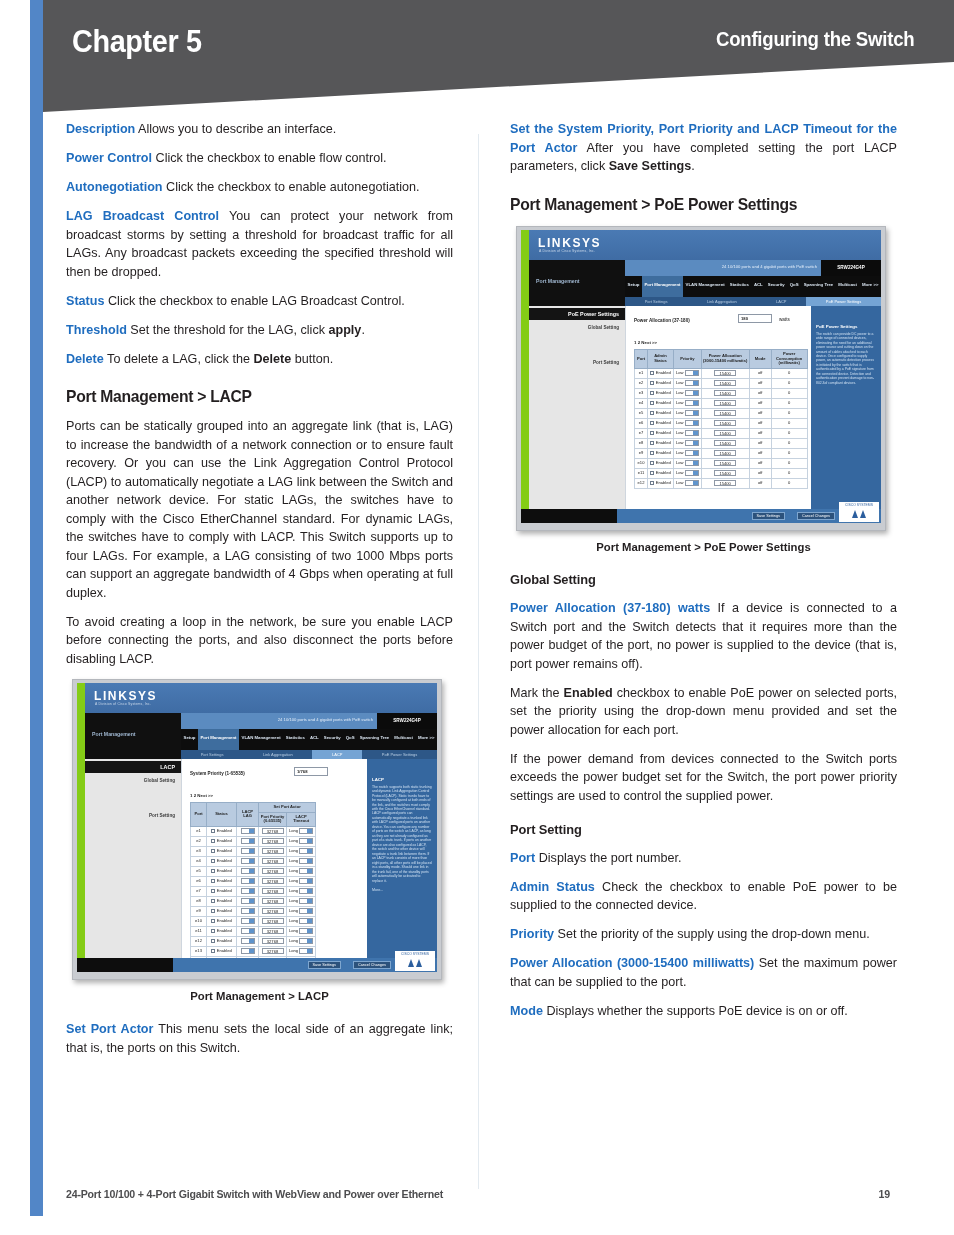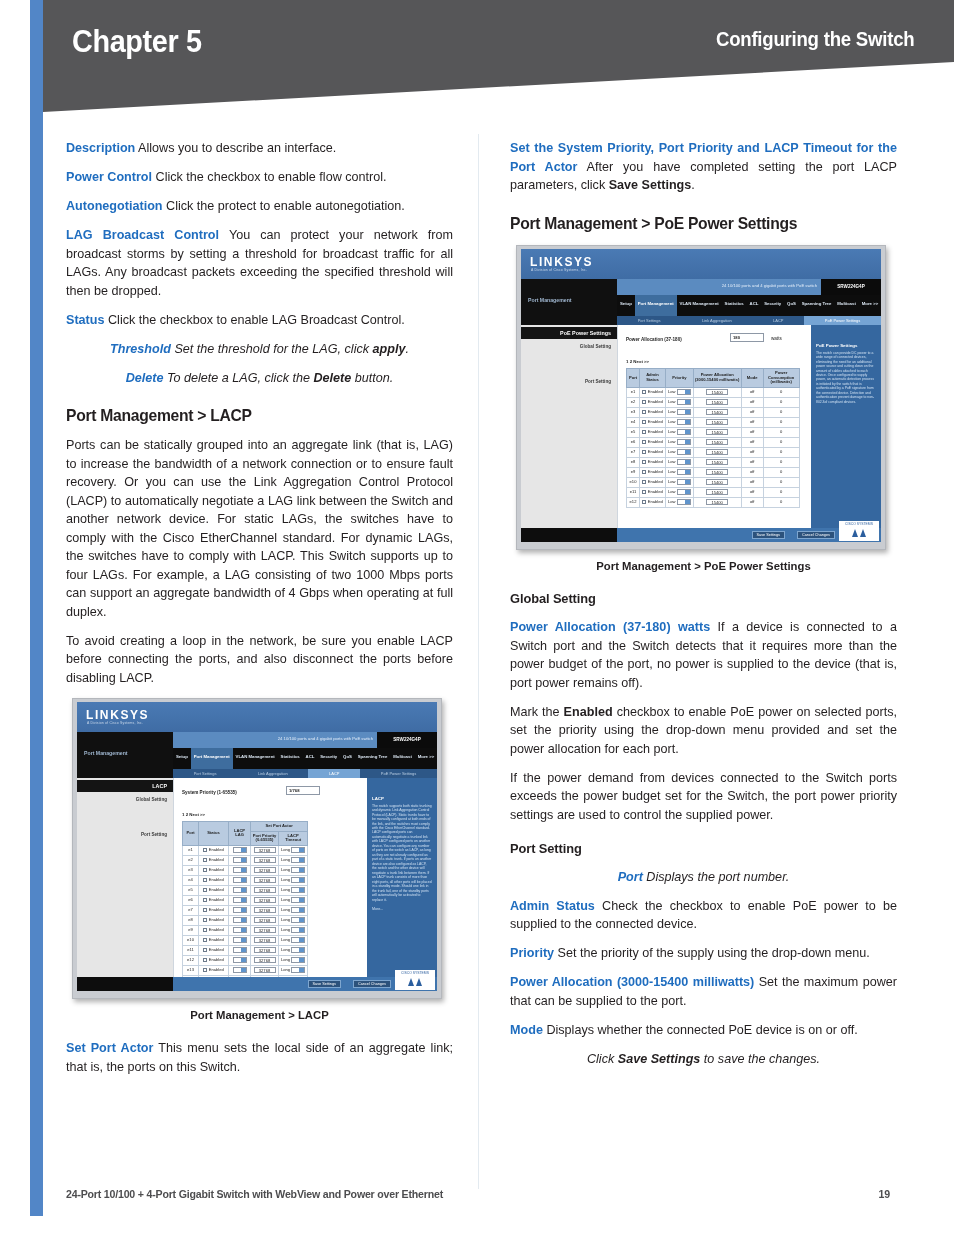--- a/index.html
+++ b/index.html
@@ -52,21 +52,21 @@
     font-weight: bold;
     color: #ffffff;
     letter-spacing: -0.25px;
     transform: scaleX(0.93);
     transform-origin: right top;
   }
 
   
   .col {
     position: absolute;
-    top: 139px;
+    top: 120px;
     width: 387px;
     font-size: 12.6px;
     line-height: 1.47;
     color: #231f20;
   }
   .col.left  { left: 66px; }
   .col.right { left: 510px; }
 
   .col-divider {
     position: absolute;
@@ -74,21 +74,21 @@
     width: 1px; height: 1055px;
     background: #e3eaf0;
   }
 
   p {
     margin: 0 0 10.5px 0;
     text-align: justify;
     -webkit-hyphens: none;
     hyphens: none;
   }
-  p.nojust { text-align: center; font-style: italic; }
+  p.nojust { text-align: left; }
   .term {
     color: #1f6dbf;
     font-weight: bold;
   }
   b, strong { font-weight: bold; color: #231f20; }
 
   h2.sec {
     margin: 16px 0 9px 0;
     font-size: 16.5px;
     font-weight: bold;
@@ -127,20 +127,21 @@
   }
   .shot.lacp { height: 301px; margin-left: 6px; }
   .shot.poe  { height: 305px; margin-left: 6px; }
 
   
   .shot-inner {
     position: absolute;
     left: 4px; top: 3px; right: 4px; bottom: 7px;
     background: #84cc16;
     overflow: hidden;
+    padding-left: 8px;
   }
   .brand-bar {
     position: relative;
     height: 30px;
     background: linear-gradient(#4a7ab4, #3f6ca4);
   }
   .brand-logo {
     position: absolute;
     left: 9px; top: 5px;
     color: #ffffff;
@@ -382,21 +383,21 @@
   <div class="chapter-subject">Configuring the Switch</div>
 
   <div class="col-divider"></div>
 
   <div class="col left">
 
     <p><span class="term">Description</span><span>  Allows you to describe an interface.</span></p>
 
     <p><span class="term">Power Control</span><span>  Click the checkbox to enable flow control.</span></p>
 
-    <p><span class="term">Autonegotiation</span><span> Click the protect to enable autonegotiation.</span></p>
+    <p><span class="term">Autonegotiation</span><span> Click the checkbox to enable autonegotiation.</span></p>
 
     <p><span class="term">LAG Broadcast Control</span><span>  You can protect your network from broadcast storms by setting a threshold for broadcast traffic for all LAGs. Any broadcast packets exceeding the specified threshold will then be dropped.</span></p>
 
     <p><span class="term">Status</span><span> Click the checkbox to enable LAG Broadcast Control.</span></p>
 
     <p class="nojust"><span class="term">Threshold</span><span>  Set the threshold for the LAG, click </span><b>apply</b><span>.</span></p>
 
     <p class="nojust"><span class="term">Delete</span><span>  To delete a LAG, click the </span><b>Delete</b><span> button.</span></p>
 
     <h2 class="sec">Port Management &gt; LACP</h2>
@@ -801,24 +802,23 @@
     <h3 class="sub">Port Setting</h3>
 
     <p class="nojust"><span class="term">Port</span><span>  Displays the port number.</span></p>
 
     <p><span class="term">Admin Status</span><span>  Check the checkbox to enable PoE power to be supplied to the connected device.</span></p>
 
     <p><span class="term">Priority</span><span>  Set the priority of the supply using the drop-down menu.</span></p>
 
     <p><span class="term">Power Allocation (3000-15400 milliwatts)</span><span> Set the maximum power that can be supplied to the port.</span></p>
 
-    <p><span class="term">Mode</span><span>  Displays whether the connected PoE device is on or off.</span></p>
-
-
-    <p class="nojust"><span>Click </span><b>Save Settings</b><span> to save the changes.</span></p>
+    <p><span class="term">Mode</span><span>  Displays whether the supports PoE device is on or off.</span></p>
+
+
 
   </div>
 
   <div class="footer">
     <span class="fnum">19</span>
     <span>24-Port 10/100 + 4-Port Gigabit Switch with WebView and Power over Ethernet</span>
   </div>
 
 </div>
 

